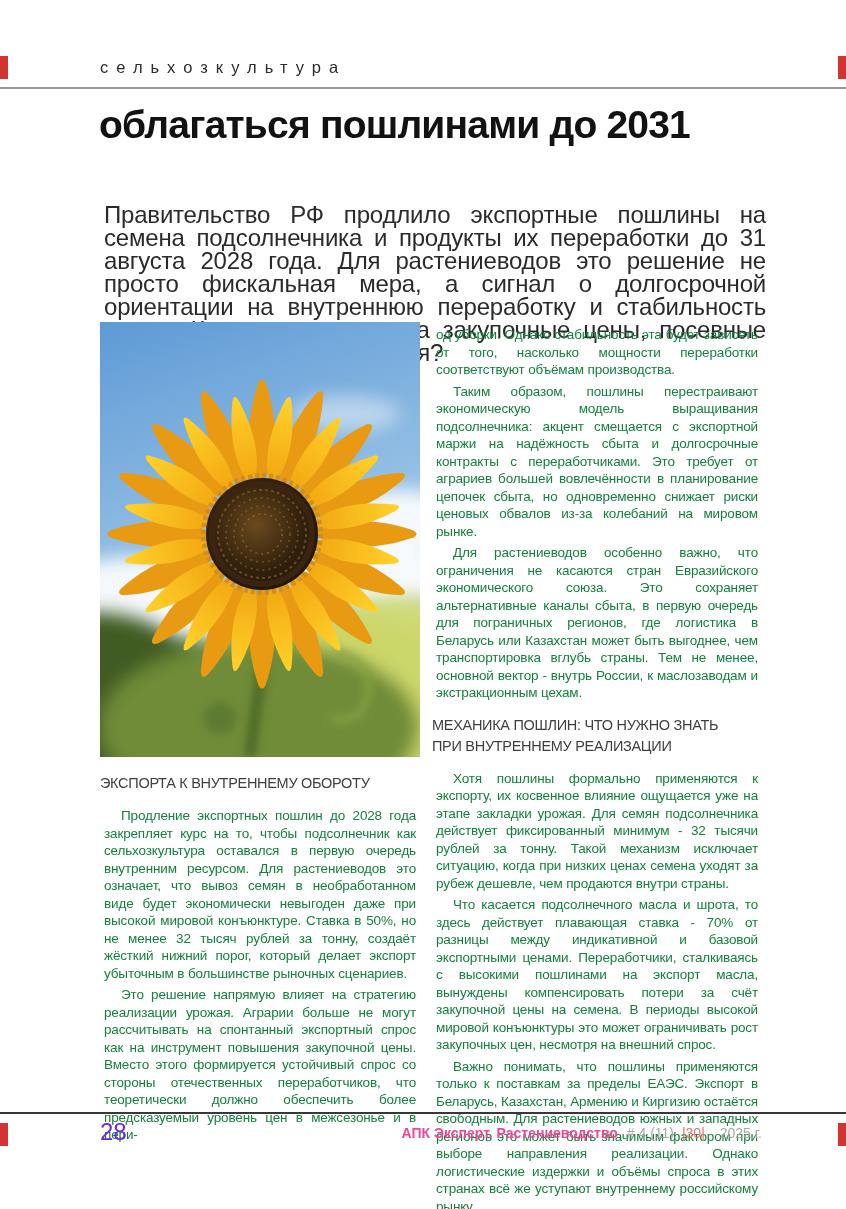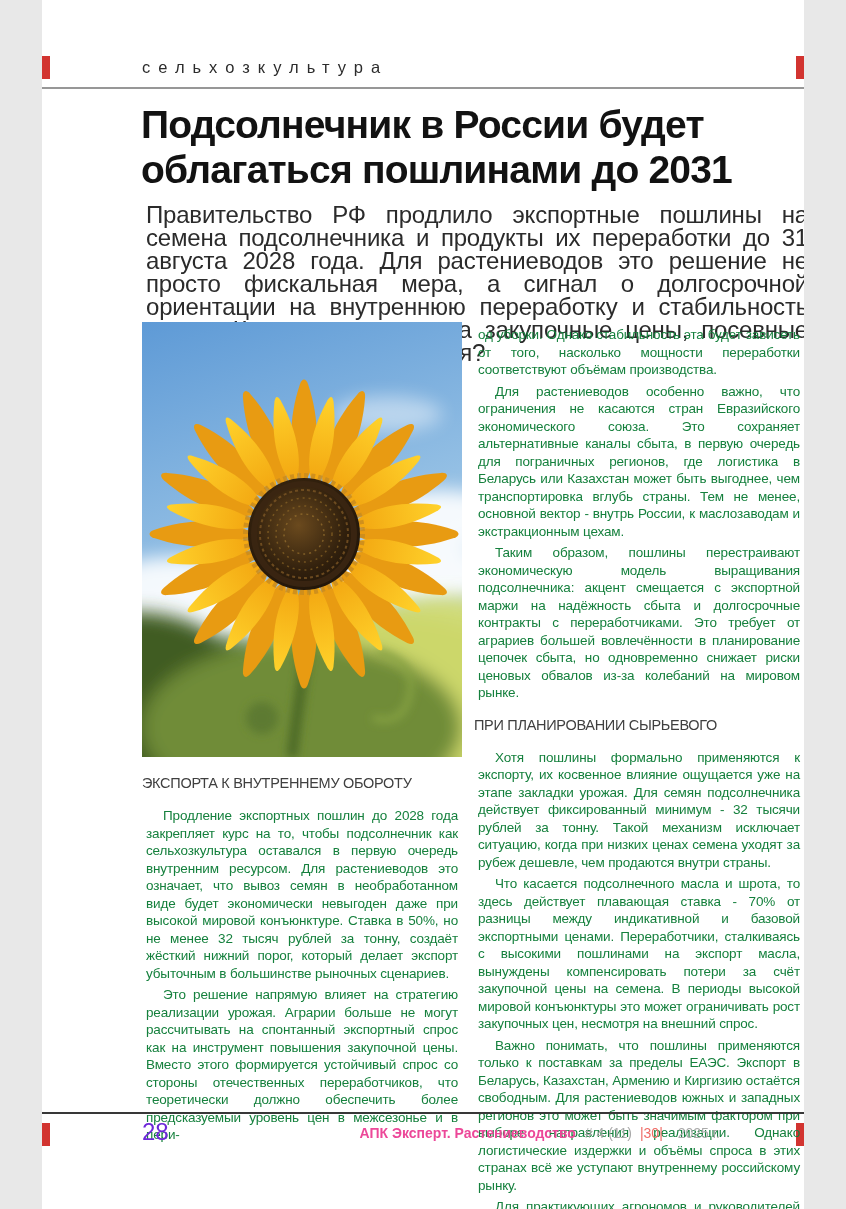--- a/index.html
+++ b/index.html
@@ -1,17 +1,17 @@
 <!DOCTYPE html>
 <html><head>
 <meta charset="utf-8">
 <style>
   html,body { margin:0; padding:0; background:#e8e8e8; }
   .page {
-    position:relative; width:762px; height:1209px; background:#ffffff;
+    position:relative; width:846px; height:1209px; background:#ffffff;
     font-family:"Liberation Sans","DejaVu Sans",sans-serif; overflow:hidden;
     margin:0 auto;
   }
   .bleed-tab { position:absolute; width:8px; height:23px; background:#d23430; }
   .bleed-tab.tl { left:0;  top:56px; }
   .bleed-tab.tr { right:0; top:56px; }
   .bleed-tab.bl { left:0;  top:1123px; }
   .bleed-tab.br { right:0; top:1123px; }
 
   .kicker {
@@ -66,21 +66,20 @@
 
   <div class="bleed-tab tl"></div>
   <div class="bleed-tab tr"></div>
   <div class="bleed-tab bl"></div>
   <div class="bleed-tab br"></div>
 
   <div class="kicker">сельхозкультура</div>
   <div class="rule-top"></div>
 
   <h1 class="title">
-    <span>Подсолнечник в России будет</span>
     <span>облагаться пошлинами до 2031</span>
   </h1>
 
   <p class="lead">Правительство РФ продлило экспортные пошлины на семена подсолнечника и продукты их переработки до 31 августа 2028 года. Для растениеводов это решение не просто фискальная мера, а сигнал о долгосрочной ориентации на внутреннюю переработку и стабильность рынка. Как это повлияет на закупочные цены, посевные стратегии и логистику урожая?</p>
 
   <div class="col-left">
     <div class="photo">
       <svg width="320" height="435" viewBox="0 0 320 435" xmlns="http://www.w3.org/2000/svg">
         <defs>
           <linearGradient id="sky" x1="0" y1="0" x2="0.25" y2="1">
@@ -183,25 +182,26 @@
 
     <h2 class="sect">
       <span>ЭКСПОРТА К ВНУТРЕННЕМУ ОБОРОТУ</span>
     </h2>
     <p class="body">Продление экспортных пошлин до 2028 года закрепляет курс на то, чтобы подсолнечник как сельхозкультура оставался в первую очередь внутренним ресурсом. Для растениеводов это означает, что вывоз семян в необработанном виде будет экономически невыгоден даже при высокой мировой конъюнктуре. Ставка в 50%, но не менее 32 тысяч рублей за тонну, создаёт жёсткий нижний порог, который делает экспорт убыточным в большинстве рыночных сценариев.</p>
     <p class="body">Это решение напрямую влияет на стратегию реализации урожая. Аграрии больше не могут рассчитывать на спонтанный экспортный спрос как на инструмент повышения закупочной цены. Вместо этого формируется устойчивый спрос со стороны отечественных переработчиков, что теоретически должно обеспечить более предсказуемый уровень цен в межсезонье и в пери-</p>
   </div>
 
   <div class="col-right">
     <p class="body noindent">од уборки. Однако стабильность эта будет зависеть от того, насколько мощности переработки соответствуют объёмам производства.</p>
+    <p class="body">Таким образом, пошлины перестраивают экономическую модель выращивания подсолнечника: акцент смещается с экспортной маржи на надёжность сбыта и долгосрочные контракты с переработчиками. Это требует от аграриев большей вовлечённости в планирование цепочек сбыта, но одновременно снижает риски ценовых обвалов из-за колебаний на мировом рынке.</p>
     <p class="body">Для растениеводов особенно важно, что ограничения не касаются стран Евразийского экономического союза. Это сохраняет альтернативные каналы сбыта, в первую очередь для пограничных регионов, где логистика в Беларусь или Казахстан может быть выгоднее, чем транспортировка вглубь страны. Тем не менее, основной вектор - внутрь России, к маслозаводам и экстракционным цехам.</p>
-    <p class="body">Таким образом, пошлины перестраивают экономическую модель выращивания подсолнечника: акцент смещается с экспортной маржи на надёжность сбыта и долгосрочные контракты с переработчиками. Это требует от аграриев большей вовлечённости в планирование цепочек сбыта, но одновременно снижает риски ценовых обвалов из-за колебаний на мировом рынке.</p>
 
     <h2 class="sect">
-      <span>ПРИ ПЛАНИРОВАНИИ СЫРЬЕВОГО</span>
+      <span>МЕХАНИКА ПОШЛИН: ЧТО НУЖНО ЗНАТЬ</span>
+      <span>ПРИ ВНУТРЕННЕМУ РЕАЛИЗАЦИИ</span>
     </h2>
     <p class="body">Хотя пошлины формально применяются к экспорту, их косвенное влияние ощущается уже на этапе закладки урожая. Для семян подсолнечника действует фиксированный минимум - 32 тысячи рублей за тонну. Такой механизм исключает ситуацию, когда при низких ценах семена уходят за рубеж дешевле, чем продаются внутри страны.</p>
     <p class="body">Что касается подсолнечного масла и шрота, то здесь действует плавающая ставка - 70% от разницы между индикативной и базовой экспортными ценами. Переработчики, сталкиваясь с высокими пошлинами на экспорт масла, вынуждены компенсировать потери за счёт закупочной цены на семена. В периоды высокой мировой конъюнктуры это может ограничивать рост закупочных цен, несмотря на внешний спрос.</p>
     <p class="body">Важно понимать, что пошлины применяются только к поставкам за пределы ЕАЭС. Экспорт в Беларусь, Казахстан, Армению и Киргизию остаётся свободным. Для растениеводов южных и западных регионов это может быть значимым фактором при выборе направления реализации. Однако логистические издержки и объёмы спроса в этих странах всё же уступают внутреннему российскому рынку.</p>
     <p class="body">Для практикующих агрономов и руководителей хозяйств ключевой вывод - необходимость мониторинга</p>
   </div>
 
   <div class="rule-bottom"></div>
   <div class="pagenum">28</div>
   <div class="issue-line">

